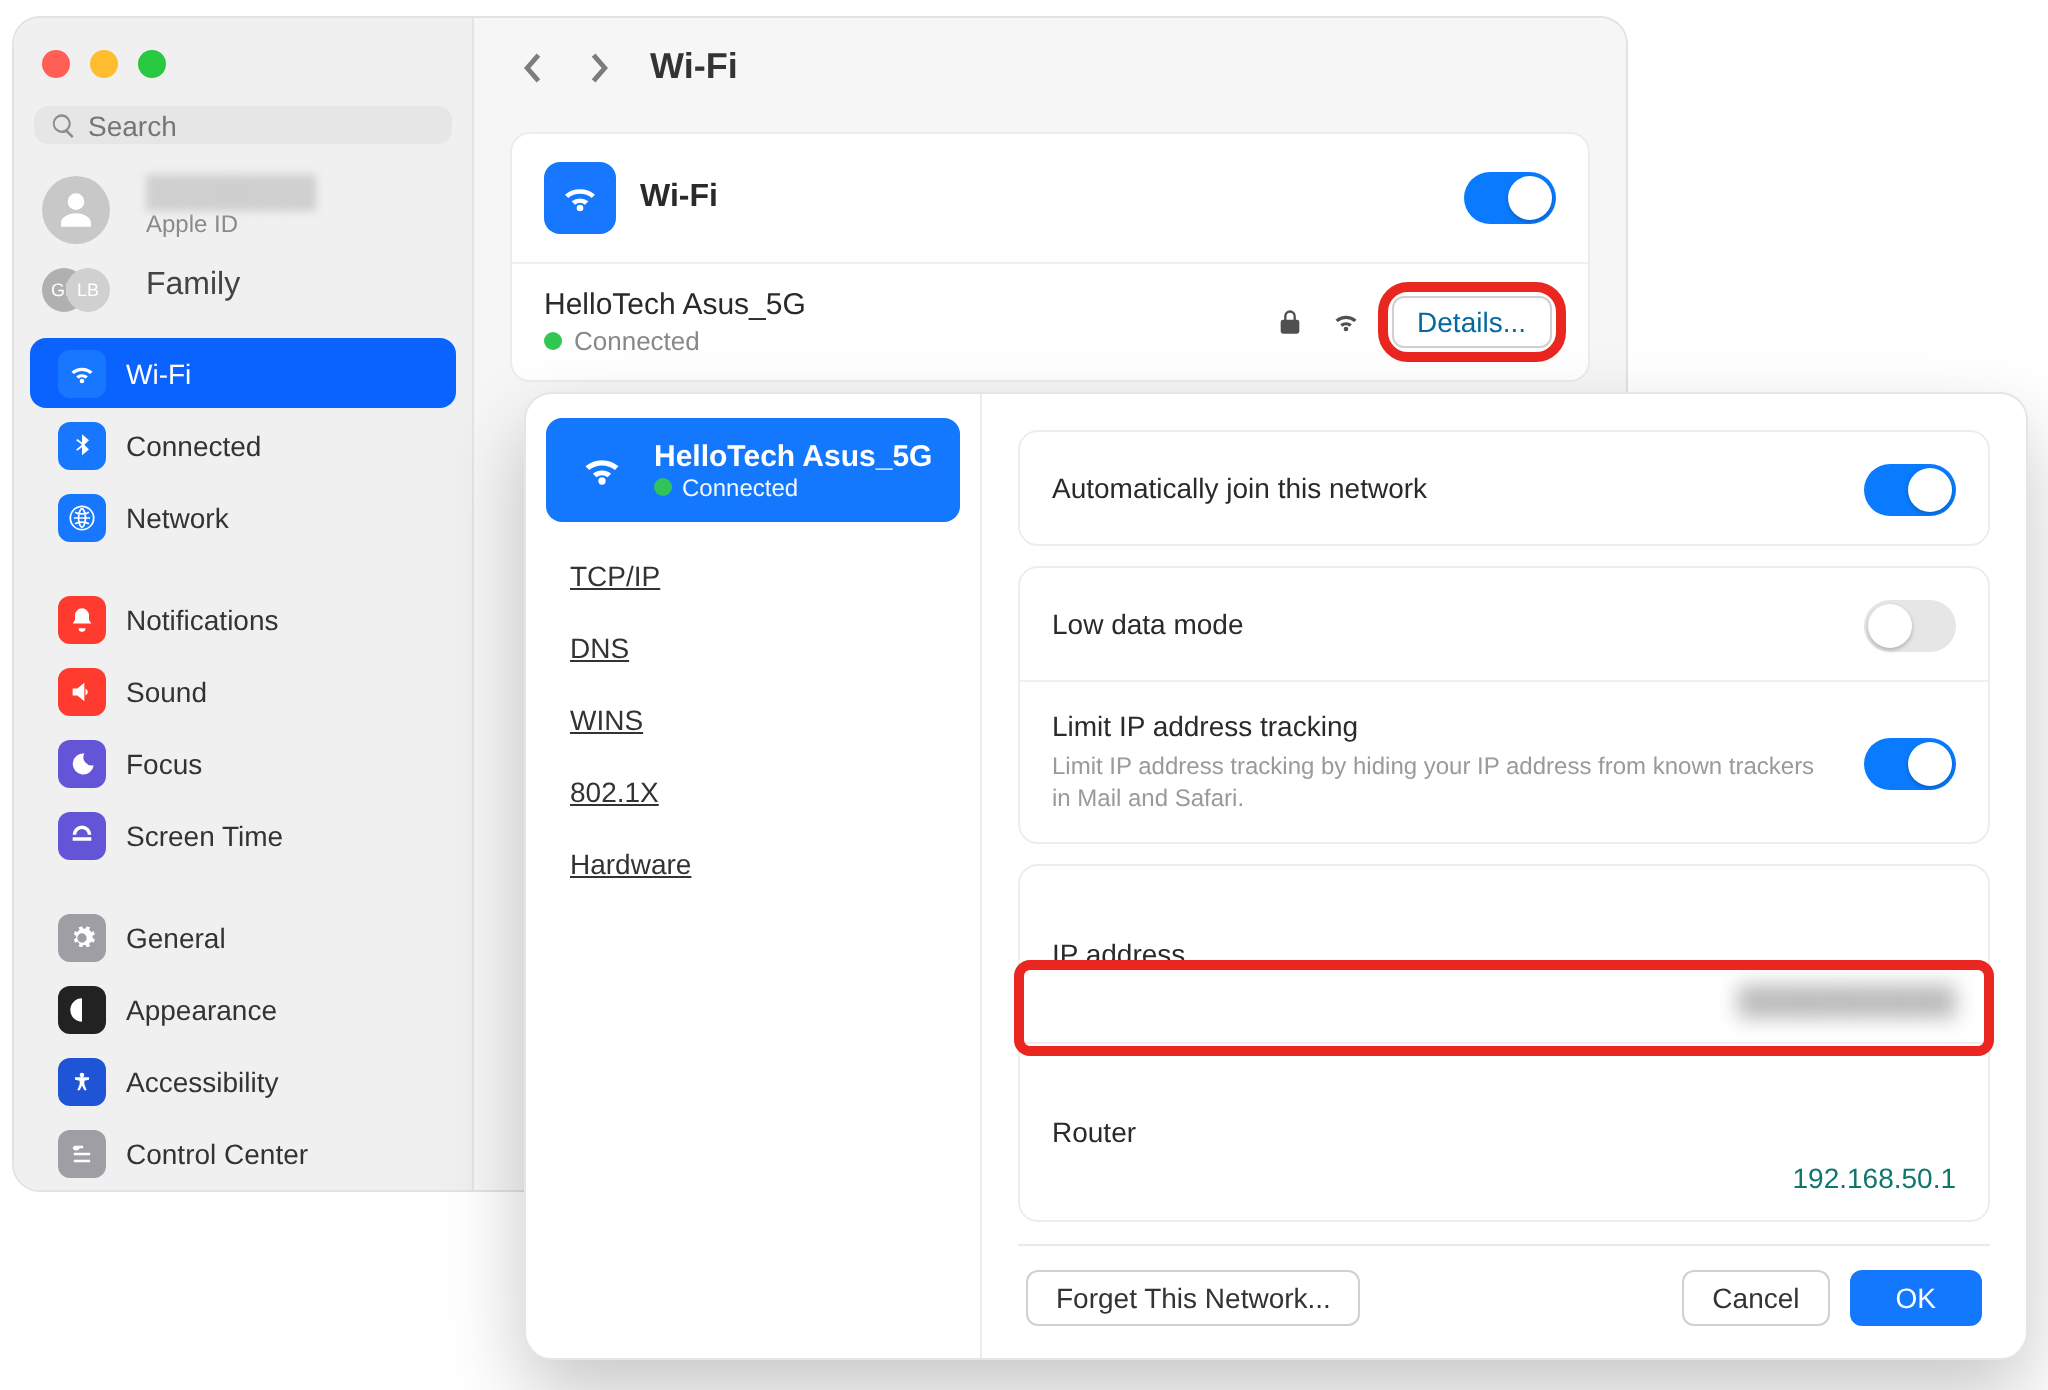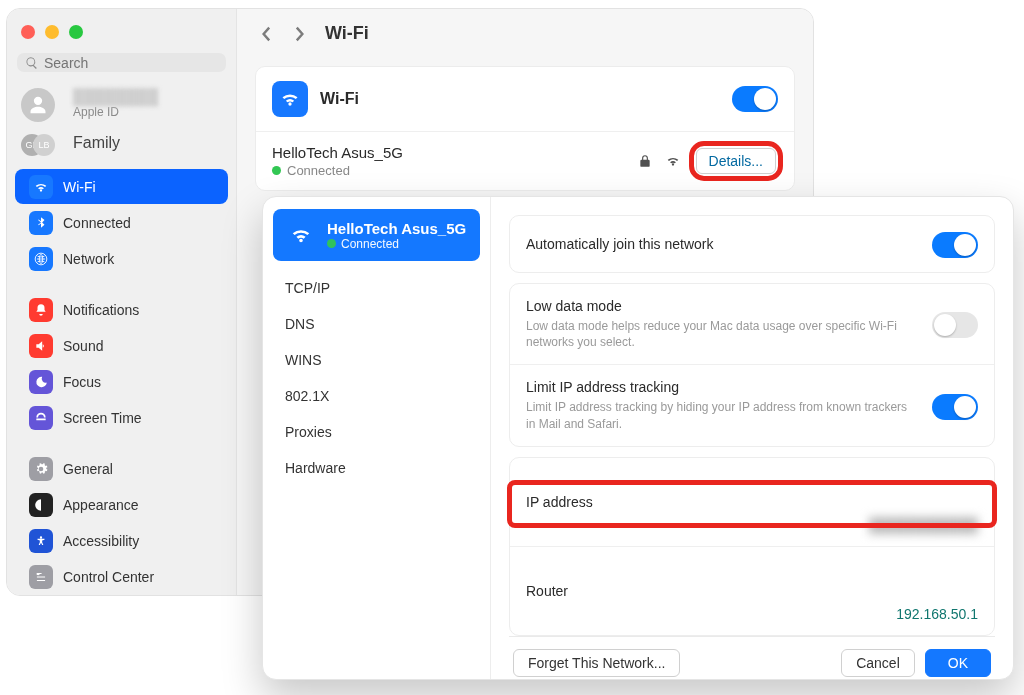--- a/index.html
+++ b/index.html
@@ -172,20 +172,21 @@
     display: flex; align-items: center; justify-content: center;
     background: rgba(255,255,255,.0);
   }
   .modal-header .name { font-size: 15px; font-weight: 600; }
   .modal-header .status { font-size: 12px; display: flex; align-items: center; gap: 5px; opacity: .95; }
   .modal-nav-item {
     padding: 9px 14px;
     font-size: 14px; color: #333;
     border-radius: 6px;
     cursor: default;
+    text-decoration: underline;
   }
   .modal-content {
     flex: 1; display: flex; flex-direction: column;
     padding: 18px 18px 12px;
   }
   .opt-card {
     background: #fff;
     border: 1px solid #ededed;
     border-radius: 10px;
     margin-bottom: 10px;
@@ -430,39 +431,37 @@
         <div class="status">
           <span class="dot"></span>
           <span>Connected</span>
         </div>
       </div>
     </div>
     <div class="modal-nav-item">TCP/IP</div>
     <div class="modal-nav-item">DNS</div>
     <div class="modal-nav-item">WINS</div>
     <div class="modal-nav-item">802.1X</div>
-    <div class="modal-nav-item">Proxies</div>
     <div class="modal-nav-item">Hardware</div>
   </div>
 
   <div class="modal-content">
     <div class="opt-card">
       <div class="opt-row">
         <div class="opt-text">
           <div class="opt-title">Automatically join this network</div>
         </div>
         <div class="toggle on"></div>
       </div>
     </div>
 
     <div class="opt-card">
       <div class="opt-row">
         <div class="opt-text">
           <div class="opt-title">Low data mode</div>
-          <div class="opt-desc">Low data mode helps reduce your Mac data usage over specific Wi-Fi networks you select.</div>
         </div>
         <div class="toggle off"></div>
       </div>
       <div class="opt-row">
         <div class="opt-text">
           <div class="opt-title">Limit IP address tracking</div>
           <div class="opt-desc">Limit IP address tracking by hiding your IP address from known trackers in Mail and Safari.</div>
         </div>
         <div class="toggle on"></div>
       </div>

